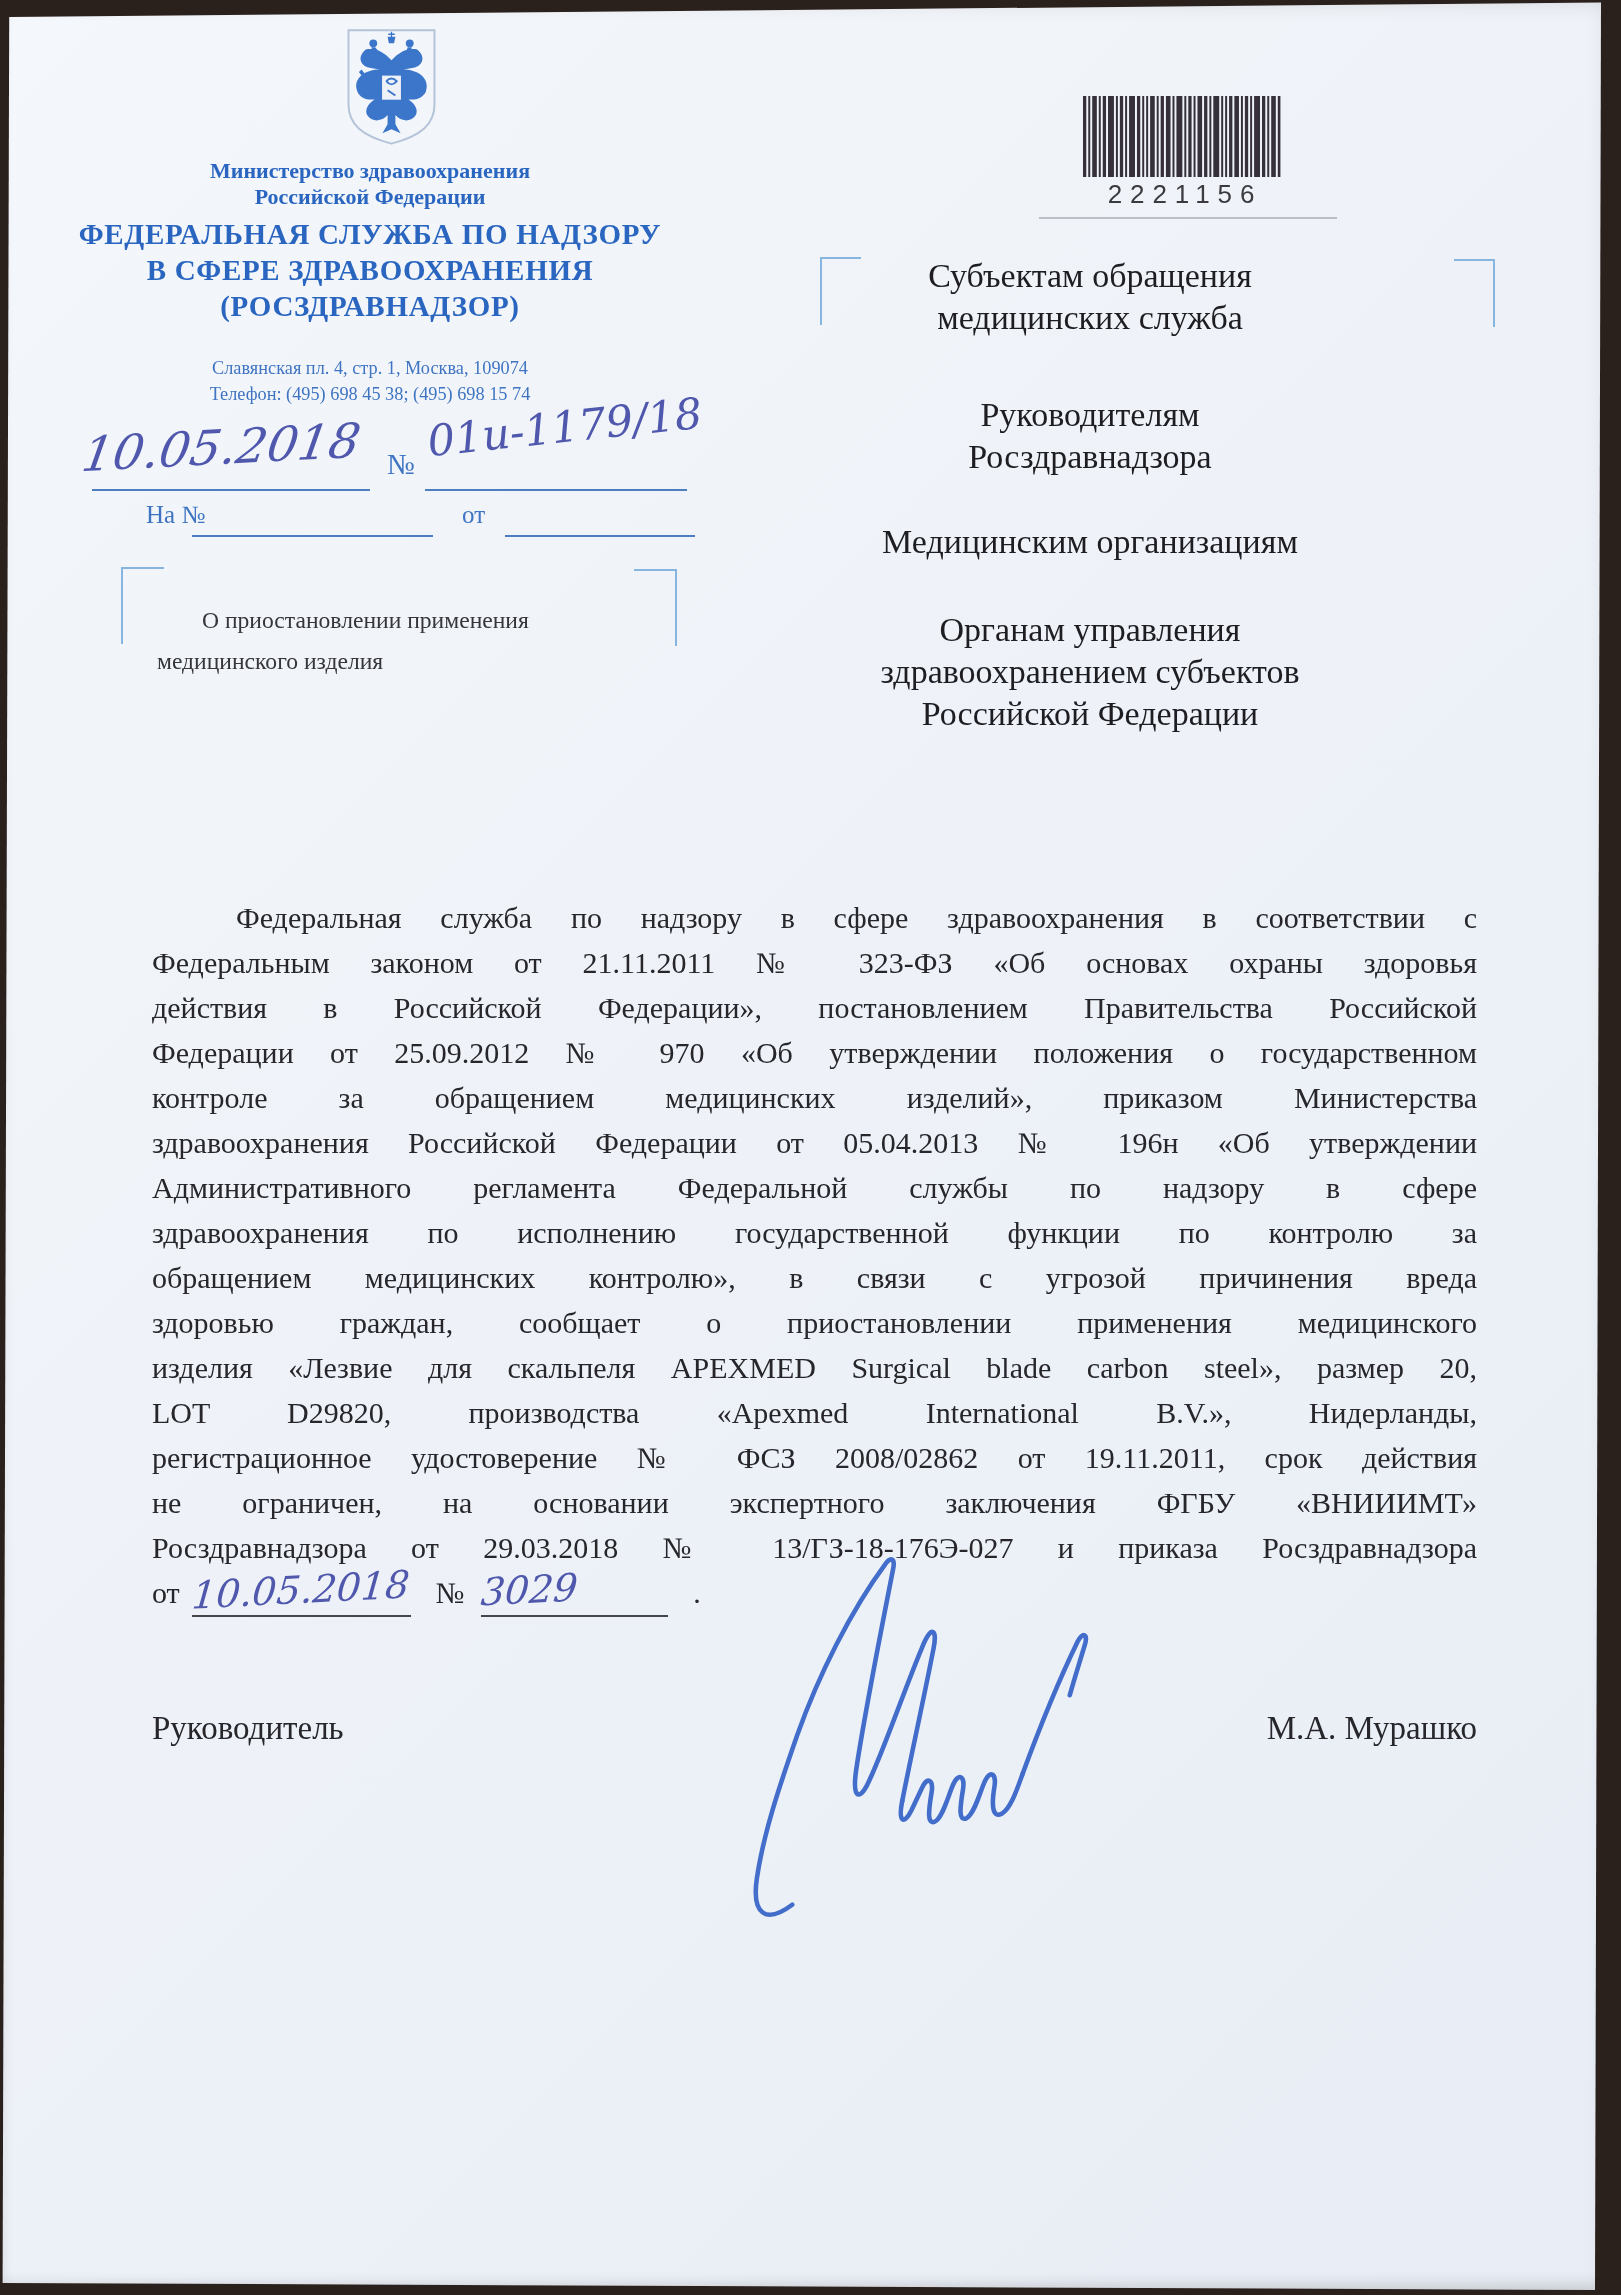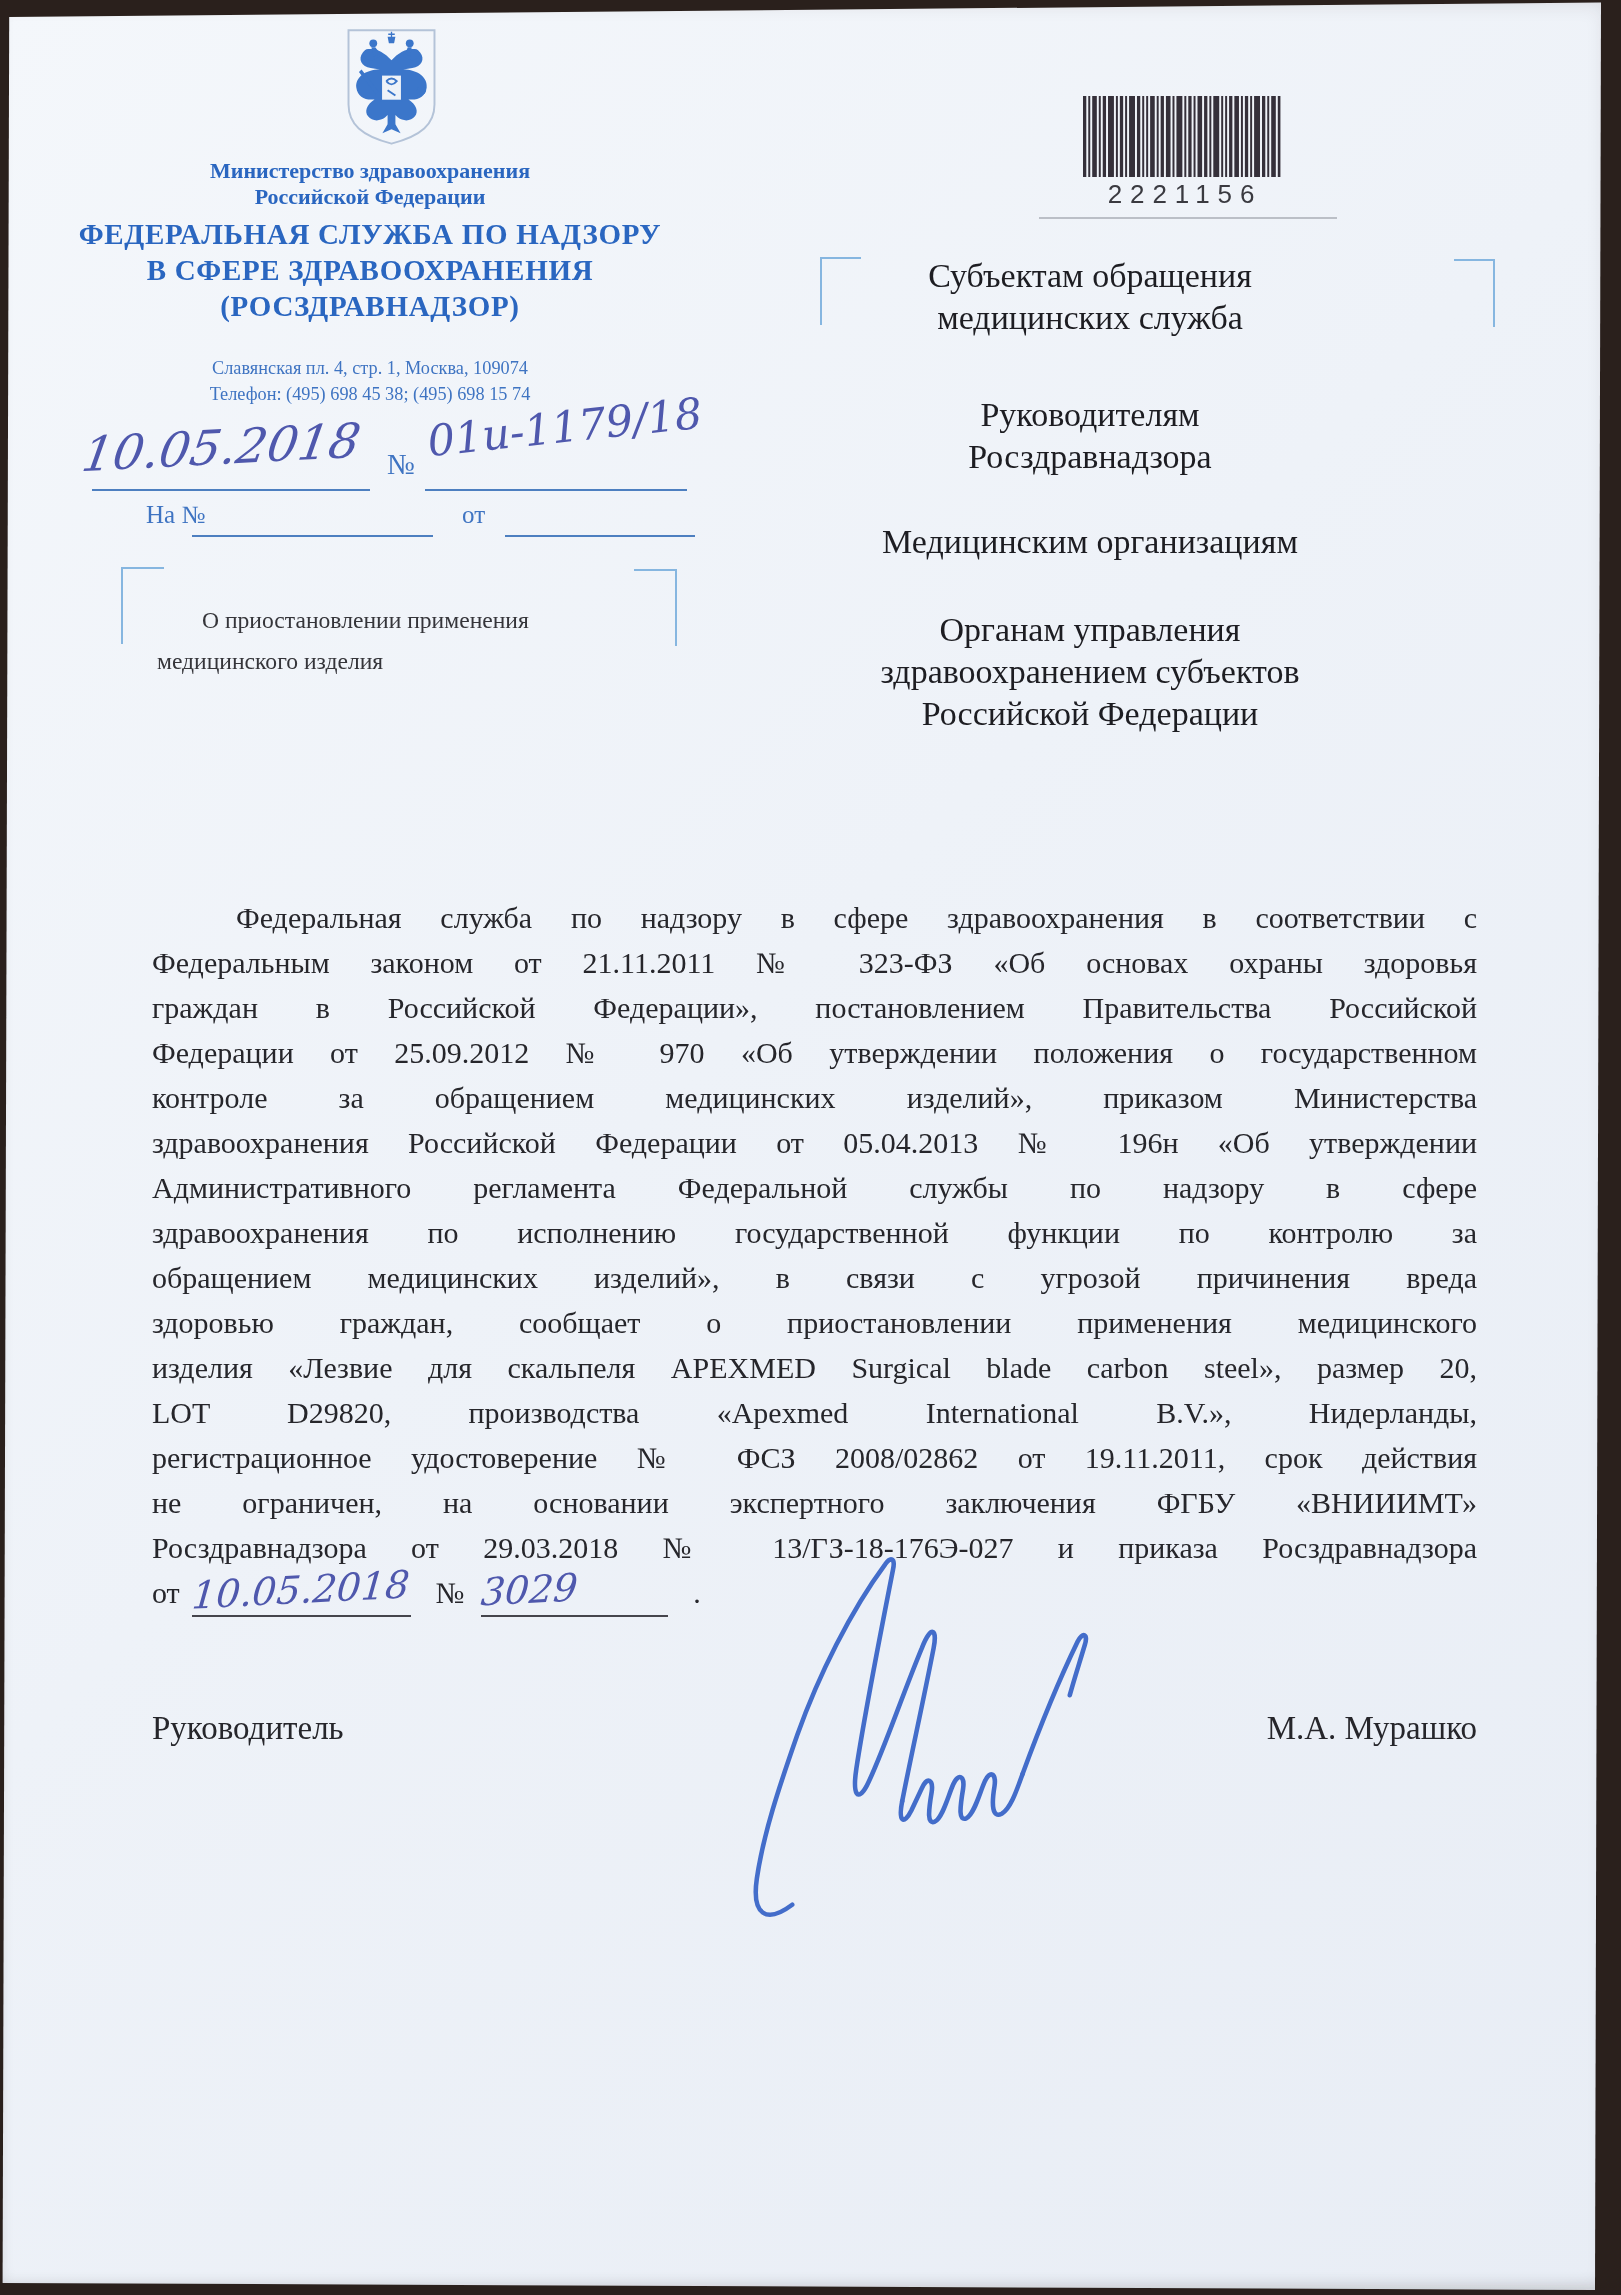--- a/index.html
+++ b/index.html
@@ -192,27 +192,27 @@
     <div class="rgroup rg4">
       <div>Органам управления</div>
       <div>здравоохранением субъектов</div>
       <div>Российской Федерации</div>
     </div>
   </div>
 
   <div class="abs body-text">
     <div class="bline first">Федеральная служба по надзору в сфере здравоохранения в соответствии с</div>
     <div class="bline">Федеральным законом от 21.11.2011 № 323-ФЗ «Об основах охраны здоровья</div>
-    <div class="bline">граждан в Российской Федерации», постановлением Правительства Российской</div>
+    <div class="bline">действия в Российской Федерации», постановлением Правительства Российской</div>
     <div class="bline">Федерации от 25.09.2012 № 970 «Об утверждении положения о государственном</div>
     <div class="bline">контроле за обращением медицинских изделий», приказом Министерства</div>
     <div class="bline">здравоохранения Российской Федерации от 05.04.2013 № 196н «Об утверждении</div>
     <div class="bline">Административного регламента Федеральной службы по надзору в сфере</div>
     <div class="bline">здравоохранения по исполнению государственной функции по контролю за</div>
-    <div class="bline">обращением медицинских изделий», в связи с угрозой причинения вреда</div>
+    <div class="bline">обращением медицинских контролю», в связи с угрозой причинения вреда</div>
     <div class="bline">здоровью граждан, сообщает о приостановлении применения медицинского</div>
     <div class="bline">изделия «Лезвие для скальпеля APEXMED Surgical blade carbon steel», размер 20,</div>
     <div class="bline">LOT D29820, производства «Apexmed International B.V.», Нидерланды,</div>
     <div class="bline">регистрационное удостоверение № ФСЗ 2008/02862 от 19.11.2011, срок действия</div>
     <div class="bline">не ограничен, на основании экспертного заключения ФГБУ «ВНИИИМТ»</div>
     <div class="bline">Росздравнадзора от 29.03.2018 № 13/ГЗ-18-176Э-027 и приказа Росздравнадзора</div>
     <div class="bline final">
       <span>от</span><span class="hw-slot slot-date"><span class="hw-inline">10.05.2018</span></span><span class="final-gap">№</span><span class="hw-slot slot-num"><span class="hw-inline">3029</span></span><span class="final-gap">.</span>
     </div>
   </div>

